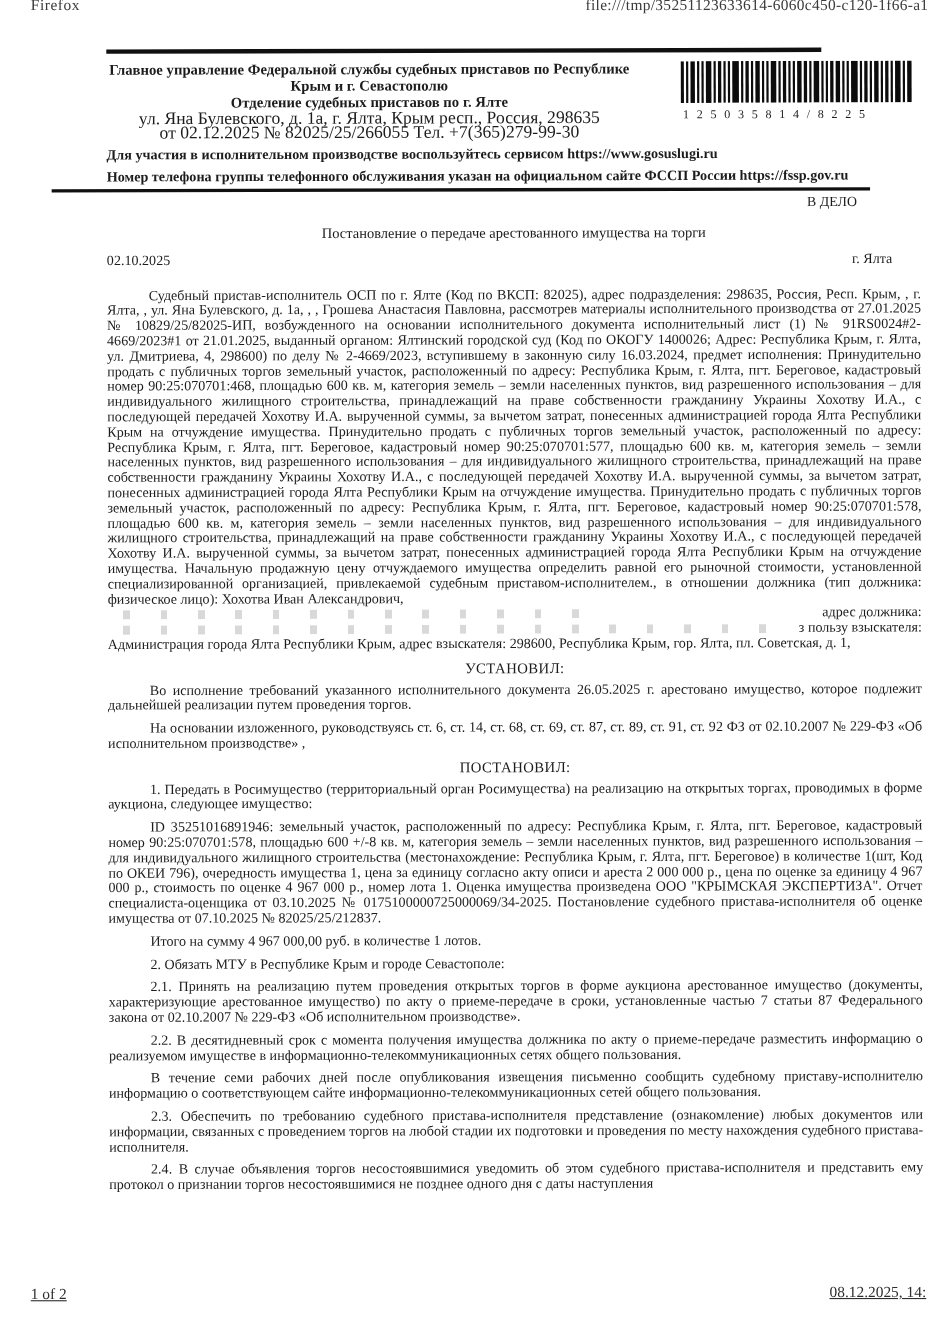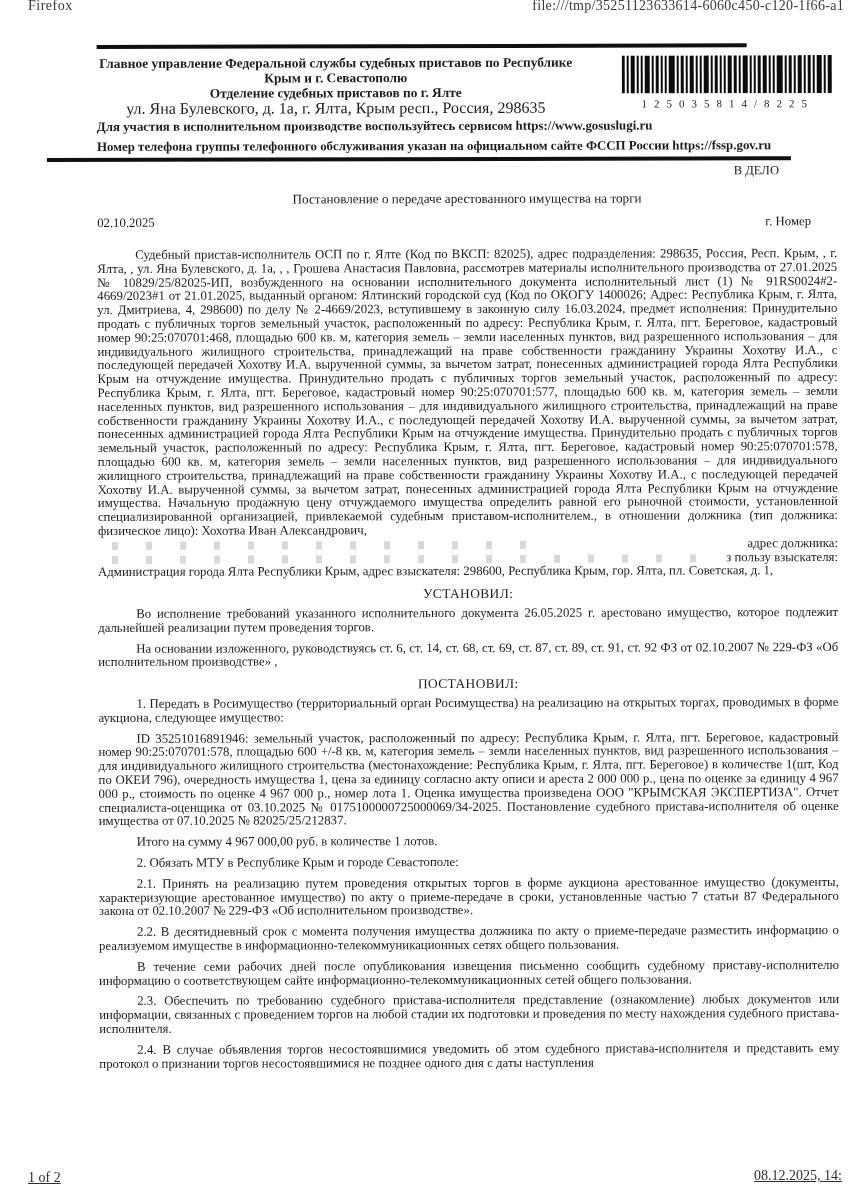--- a/index.html
+++ b/index.html
@@ -23,21 +23,21 @@
     transform:rotate(-0.15deg);
     font-size:12.8px;line-height:13.8px;
   }
   .rule-top{height:4px;background:#101010;width:650px;margin-bottom:4px;}
   .rule-bottom{height:3.5px;background:#101010;width:744px;margin-left:-50px;margin-top:3px;}
 
   .letterhead-row{display:flex;align-items:flex-start;}
   .lh-center{width:478px;text-align:center;padding-top:3px;}
   .lh-org{font-weight:bold;font-size:13.4px;line-height:15.2px;}
   .lh-addr{font-size:16px;line-height:13.6px;}
-  .barcode-wrap{margin-left:auto;width:218px;text-align:center;padding-top:4px;font-family:Liberation Serif, serif;}
+  .barcode-wrap{margin-left:auto;width:218px;padding-top:4px;font-family:Liberation Serif, serif;}
   .barcode-digits{display:inline-block;background:#fff;margin-top:-12px;position:relative;
     font-size:11px;letter-spacing:7px;padding:0 2px;white-space:nowrap;}
   .svc{font-weight:bold;font-size:12.9px;line-height:15px;margin-top:5px;}
   .v-delo{text-align:right;padding-right:58px;font-size:12.6px;margin-top:4px;}
 
   .title{text-align:center;font-size:13.2px;margin-top:13px;}
   .date-row{display:flex;justify-content:space-between;margin-top:11px;padding-right:26px;}
 
   .para{margin:0 0 7px 0;text-align:justify;text-indent:38px;}
   .para.first{margin-top:18px;margin-bottom:0;}
@@ -63,20 +63,21 @@
 <div class="doc">
 
   <div class="rule-top"></div>
 
   <div class="letterhead-row">
     <div class="lh-center">
       <div class="lh-org">Главное управление Федеральной службы судебных приставов по Республике</div>
       <div class="lh-org">Крым и г. Севастополю</div>
       <div class="lh-org">Отделение судебных приставов по г. Ялте</div>
       <div class="lh-addr">ул. Яна Булевского, д. 1а, г. Ялта, Крым респ., Россия, 298635</div>
+      <div class="lh-addr">от 02.12.2025 № 82025/25/266055 Тел. +7(365)279-99-30</div>
     </div>
     <div class="barcode-wrap">
       <svg class="barcode-svg" width="212" height="38" viewBox="0 0 212 38">
         <rect x="0" y="0" width="3" height="38"></rect>
           <rect x="5" y="0" width="2" height="38"></rect>
           <rect x="9" y="0" width="4" height="38"></rect>
           <rect x="15" y="0" width="2" height="38"></rect>
           <rect x="19" y="0" width="2" height="38"></rect>
           <rect x="23" y="0" width="5" height="38"></rect>
           <rect x="30" y="0" width="2" height="38"></rect>
@@ -125,21 +126,21 @@
   <div class="svc">Номер телефона группы телефонного обслуживания указан на официальном сайте ФССП России https://fssp.gov.ru</div>
 
   <div class="rule-bottom"></div>
 
   <div class="v-delo">В ДЕЛО</div>
 
   <div class="title">Постановление о передаче арестованного имущества на торги</div>
 
   <div class="date-row">
     <span>02.10.2025</span>
-    <span>г. Номер</span>
+    <span>г. Ялта</span>
   </div>
 
   <p class="para first">Судебный пристав-исполнитель ОСП по г. Ялте (Код по ВКСП: 82025), адрес подразделения: 298635, Россия, Респ. Крым, , г. Ялта, , ул. Яна Булевского, д. 1а, , , Грошева Анастасия Павловна, рассмотрев материалы исполнительного производства от 27.01.2025 № 10829/25/82025-ИП, возбужденного на основании исполнительного документа исполнительный лист (1) № 91RS0024#2-4669/2023#1 от 21.01.2025, выданный органом: Ялтинский городской суд (Код по ОКОГУ 1400026; Адрес: Республика Крым, г. Ялта, ул. Дмитриева, 4, 298600) по делу № 2-4669/2023, вступившему в законную силу 16.03.2024, предмет исполнения: Принудительно продать с публичных торгов земельный участок, расположенный по адресу: Республика Крым, г. Ялта, пгт. Береговое, кадастровый номер 90:25:070701:468, площадью 600 кв. м, категория земель – земли населенных пунктов, вид разрешенного использования – для индивидуального жилищного строительства, принадлежащий на праве собственности гражданину Украины Хохотву И.А., с последующей передачей Хохотву И.А. вырученной суммы, за вычетом затрат, понесенных администрацией города Ялта Республики Крым на отчуждение имущества. Принудительно продать с публичных торгов земельный участок, расположенный по адресу: Республика Крым, г. Ялта, пгт. Береговое, кадастровый номер 90:25:070701:577, площадью 600 кв. м, категория земель – земли населенных пунктов, вид разрешенного использования – для индивидуального жилищного строительства, принадлежащий на праве собственности гражданину Украины Хохотву И.А., с последующей передачей Хохотву И.А. вырученной суммы, за вычетом затрат, понесенных администрацией города Ялта Республики Крым на отчуждение имущества. Принудительно продать с публичных торгов земельный участок, расположенный по адресу: Республика Крым, г. Ялта, пгт. Береговое, кадастровый номер 90:25:070701:578, площадью 600 кв. м, категория земель – земли населенных пунктов, вид разрешенного использования – для индивидуального жилищного строительства, принадлежащий на праве собственности гражданину Украины Хохотву И.А., с последующей передачей Хохотву И.А. вырученной суммы, за вычетом затрат, понесенных администрацией города Ялта Республики Крым на отчуждение имущества. Начальную продажную цену отчуждаемого имущества определить равной его рыночной стоимости, установленной специализированной организацией, привлекаемой судебным приставом-исполнителем., в отношении должника (тип должника: физическое лицо): Хохотва Иван Александрович,</p>
 
   <div class="redact-row">
     <span class="redact-marks short"></span>
     <span class="redact-label">адрес должника:</span>
   </div>
   <div class="redact-row">
     <span class="redact-marks"></span>

